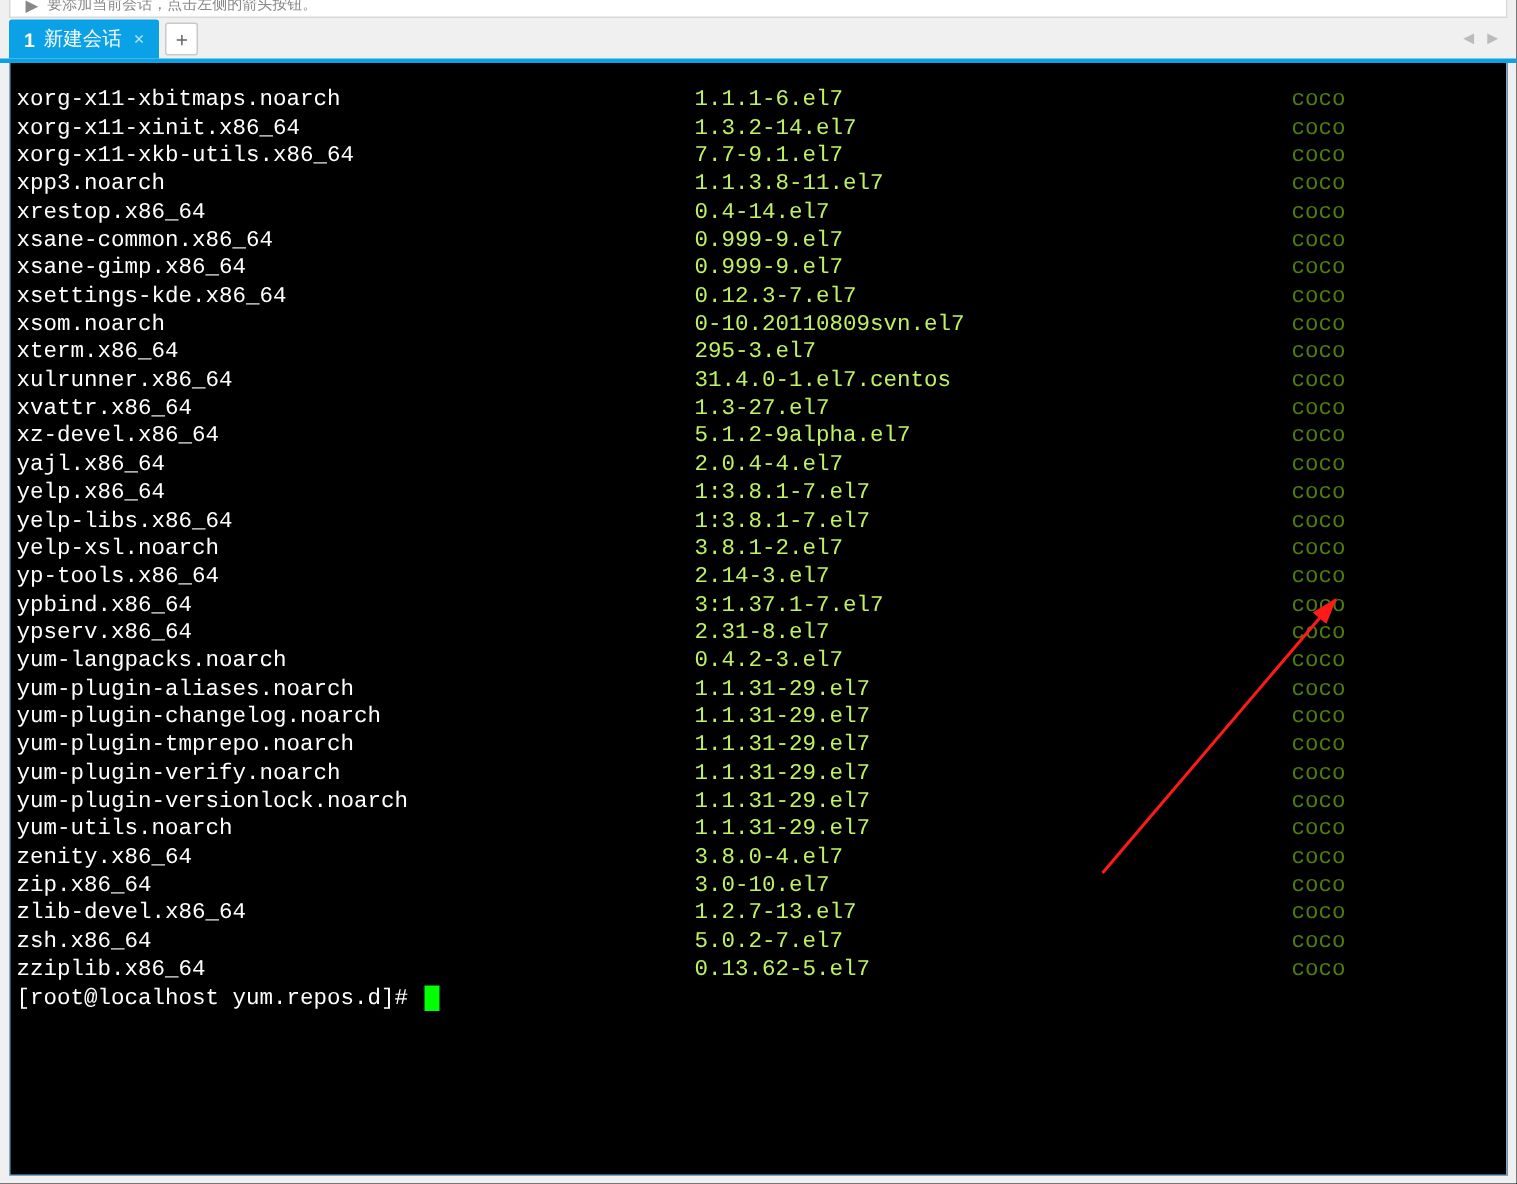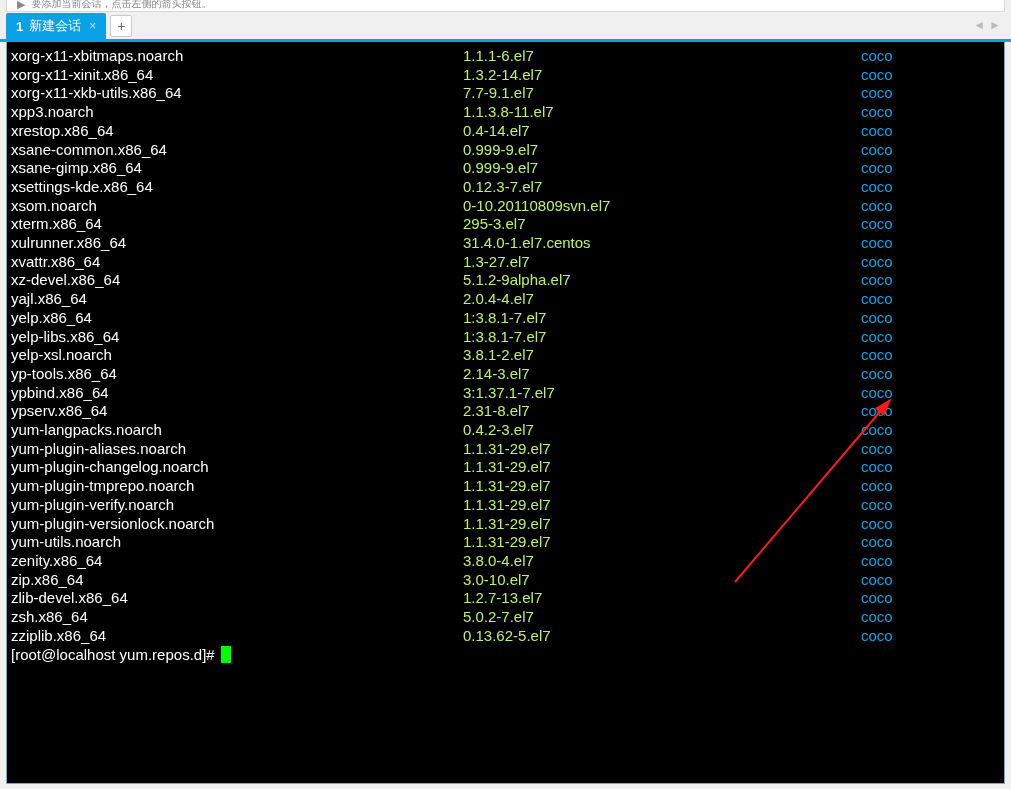--- a/index.html
+++ b/index.html
@@ -81,31 +81,31 @@
   .terminal-wrap {
     margin: 0 6px 0 6px;
     background: #000;
     height: 742px;
     border: 1px solid #7aa8c9;
     border-top: none;
     position: relative;
     overflow: hidden;
   }
   .terminal {
-    font-family: Liberation Sans, sans-serif;
+    font-family: Liberation Mono, monospace;
     font-size: 15px;
     line-height: 18.7px;
     color: #fff;
     white-space: pre;
-    padding: 5px 4px 4px 4px;
+    padding: 16px 4px 4px 4px;
   }
   .row { display: flex; }
   .c-name { width: 452px; color: #fff; }
   .c-ver  { width: 398px; color: #bef264; }
-  .c-repo { color: #0ea5e9; text-align: right; }
+  .c-repo { color: #4d7c0f; text-align: right; }
   .prompt-line { display: flex; align-items: center; }
   .prompt { color: #fff; }
   .cursor {
     display: inline-block;
     width: 10px; height: 17px;
     background: #00ff00;
     margin-left: 2px;
   }
   
   .anno-arrow {

